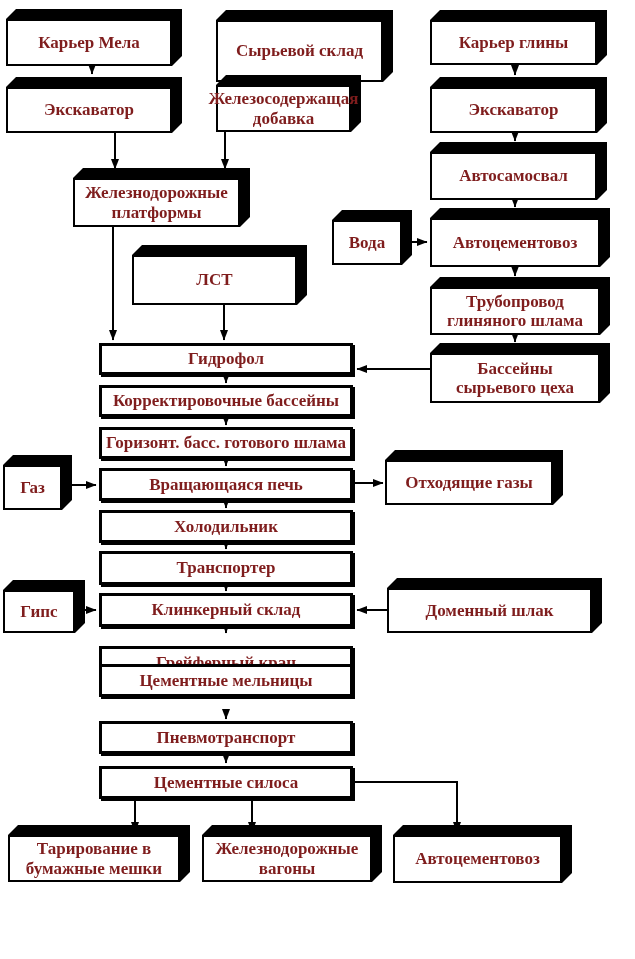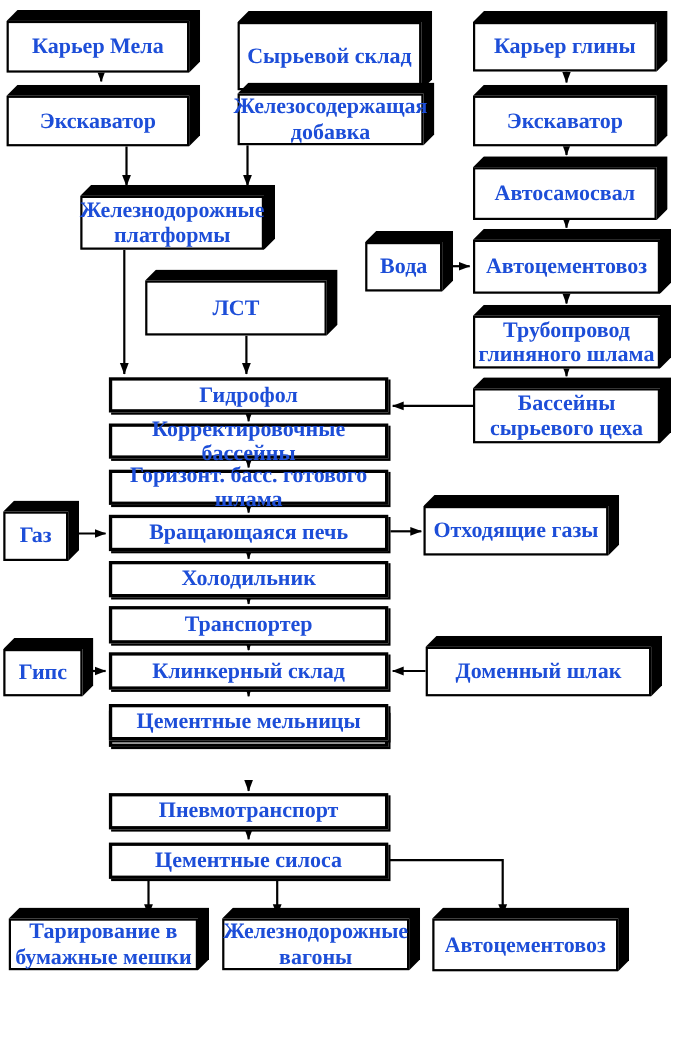--- a/index.html
+++ b/index.html
@@ -23,22 +23,22 @@
   }
   #edges polyline {
     fill: none;
     stroke: #000000;
     stroke-width: 2;
   }
   .node {
     position: absolute;
     z-index: 1;
     font-weight: bold;
-    font-size: 20px;
-    color: #1d4ed8;
+    font-size: 17px;
+    color: #7f1d1d;
     text-align: center;
     line-height: 1.12;
   }
   
   .n3d::before {
     content: "";
     position: absolute;
     inset: 0;
     background: #000000;
     clip-path: polygon(0 10px, 10px 0, 100% 0, 100% calc(100% - 10px), calc(100% - 10px) 100%, 0 100%);
@@ -116,21 +116,21 @@
       </div>
       <div class="node n3d" style="left: 216px; top: 10px; width: 177px; height: 72px;">
         <span class="label">Сырьевой склад</span>
       </div>
       <div class="node n3d" style="left: 430px; top: 10px; width: 177px; height: 55px;">
         <span class="label">Карьер глины</span>
       </div>
       <div class="node n3d" style="left: 6px; top: 77px; width: 176px; height: 56px;">
         <span class="label">Экскаватор</span>
       </div>
-      <div class="node n3d" style="left: 216px; top: 75px; width: 179px; height: 57px;">
+      <div class="node n3d" style="left: 216px; top: 75px; width: 145px; height: 57px;">
         <span class="label">Железосодержащая
 добавка</span>
       </div>
       <div class="node n3d" style="left: 430px; top: 77px; width: 177px; height: 56px;">
         <span class="label">Экскаватор</span>
       </div>
       <div class="node n3d" style="left: 430px; top: 142px; width: 177px; height: 58px;">
         <span class="label">Автосамосвал</span>
       </div>
       <div class="node n3d" style="left: 73px; top: 168px; width: 177px; height: 59px;">
@@ -183,21 +183,21 @@
       </div>
       <div class="node n3d" style="left: 3px; top: 580px; width: 82px; height: 53px;">
         <span class="label">Гипс</span>
       </div>
       <div class="node n3d" style="left: 387px; top: 578px; width: 176px; height: 55px; padding-left: 39px;">
         <span class="label">Доменный шлак</span>
       </div>
       <div class="node nflat" style="left: 99px; top: 635px; width: 254px; height: 33px; margin-top: 11px;">
         <span class="label">Грейферный кран</span>
       </div>
-      <div class="node nflat" style="left: 99px; top: 640px; width: 254px; height: 33px;">
+      <div class="node nflat" style="left: 99px; top: 664px; width: 254px; height: 33px;">
         <span class="label">Цементные мельницы</span>
       </div>
       <div class="node nflat" style="left: 99px; top: 721px; width: 254px; height: 33px;">
         <span class="label">Пневмотранспорт</span>
       </div>
       <div class="node nflat" style="left: 99px; top: 766px; width: 254px; height: 33px;">
         <span class="label">Цементные силоса</span>
       </div>
       <div class="node n3d" style="left: 8px; top: 825px; width: 182px; height: 57px;">
         <span class="label">Тарирование в

